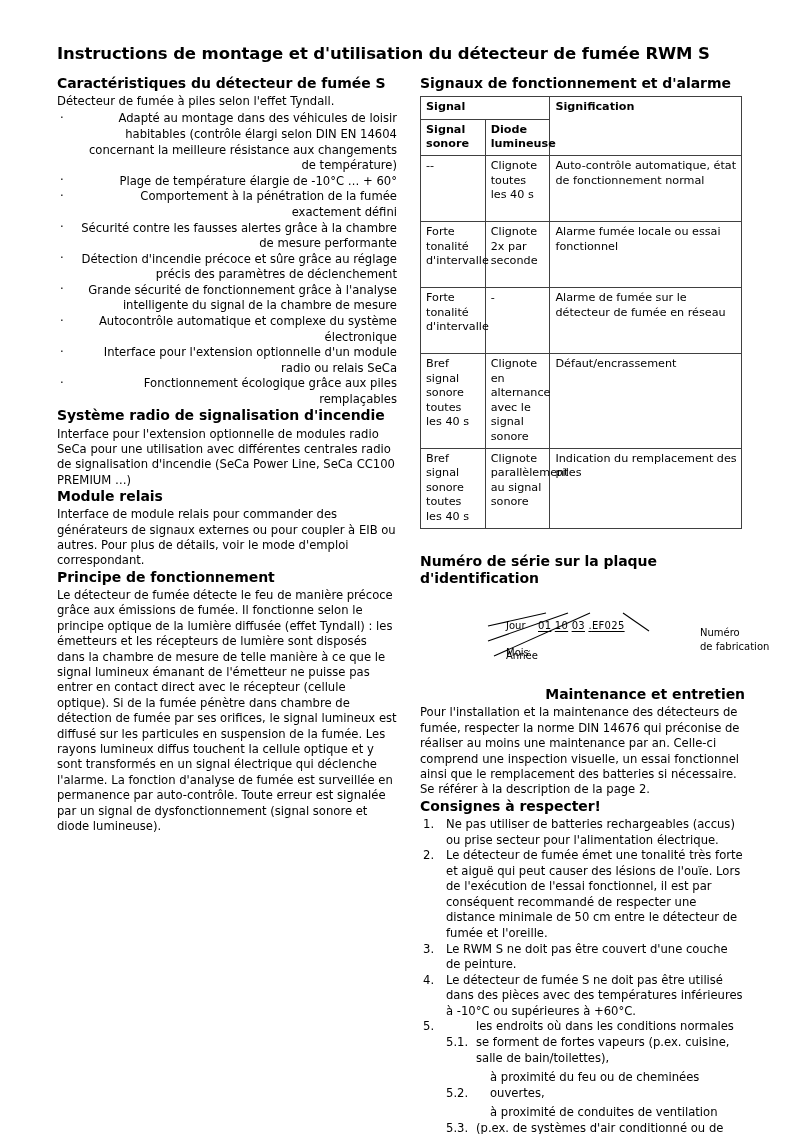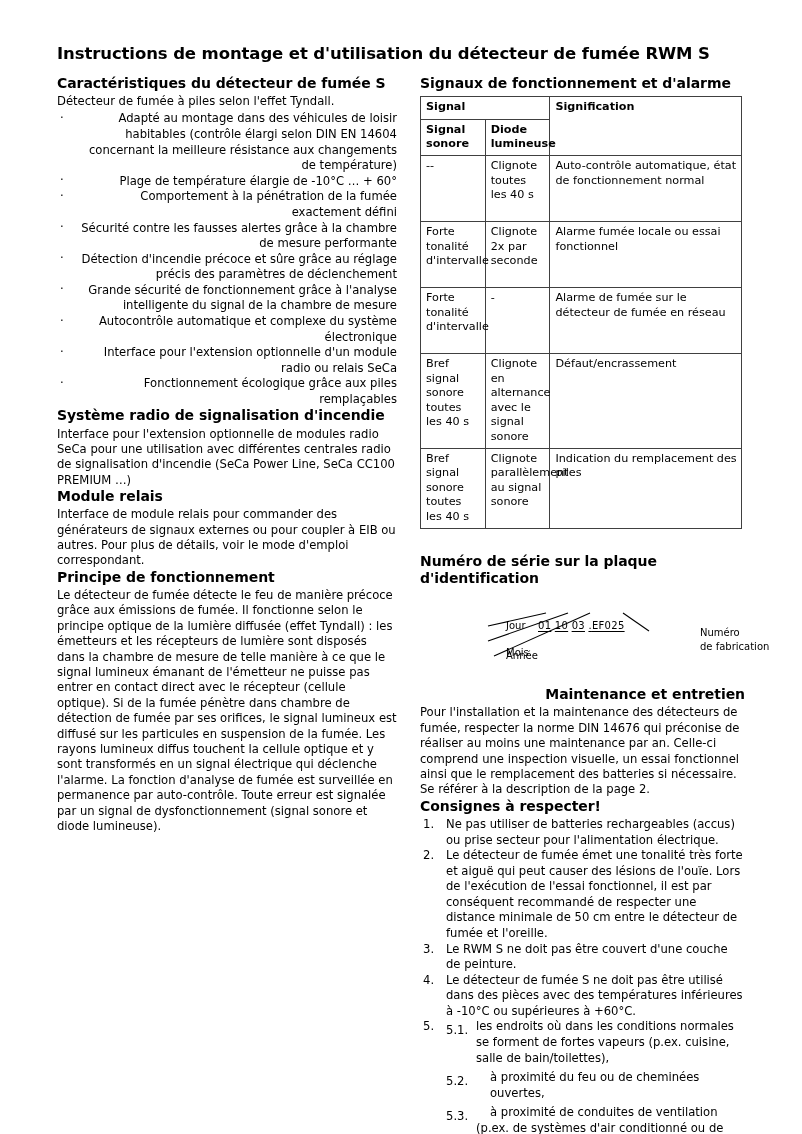--- a/index.html
+++ b/index.html
@@ -175,21 +175,21 @@
   }
   ol.sub > li {
     font-size: 11.6px;
     line-height: 1.345;
     position: relative;
     padding-left: 30px;
   }
   ol.sub > li .subnum {
     position: absolute;
     left: 0;
-    top: 4px;
+    top: 16px;
   }
   .footer {
     position: absolute;
     left: 58px;
     top: 1141px;
     font-size: 10px;
     font-family: "DejaVu Sans Mono", "Liberation Mono", monospace;
     letter-spacing: -0.35px;
     white-space: pre;
     text-decoration: underline;

